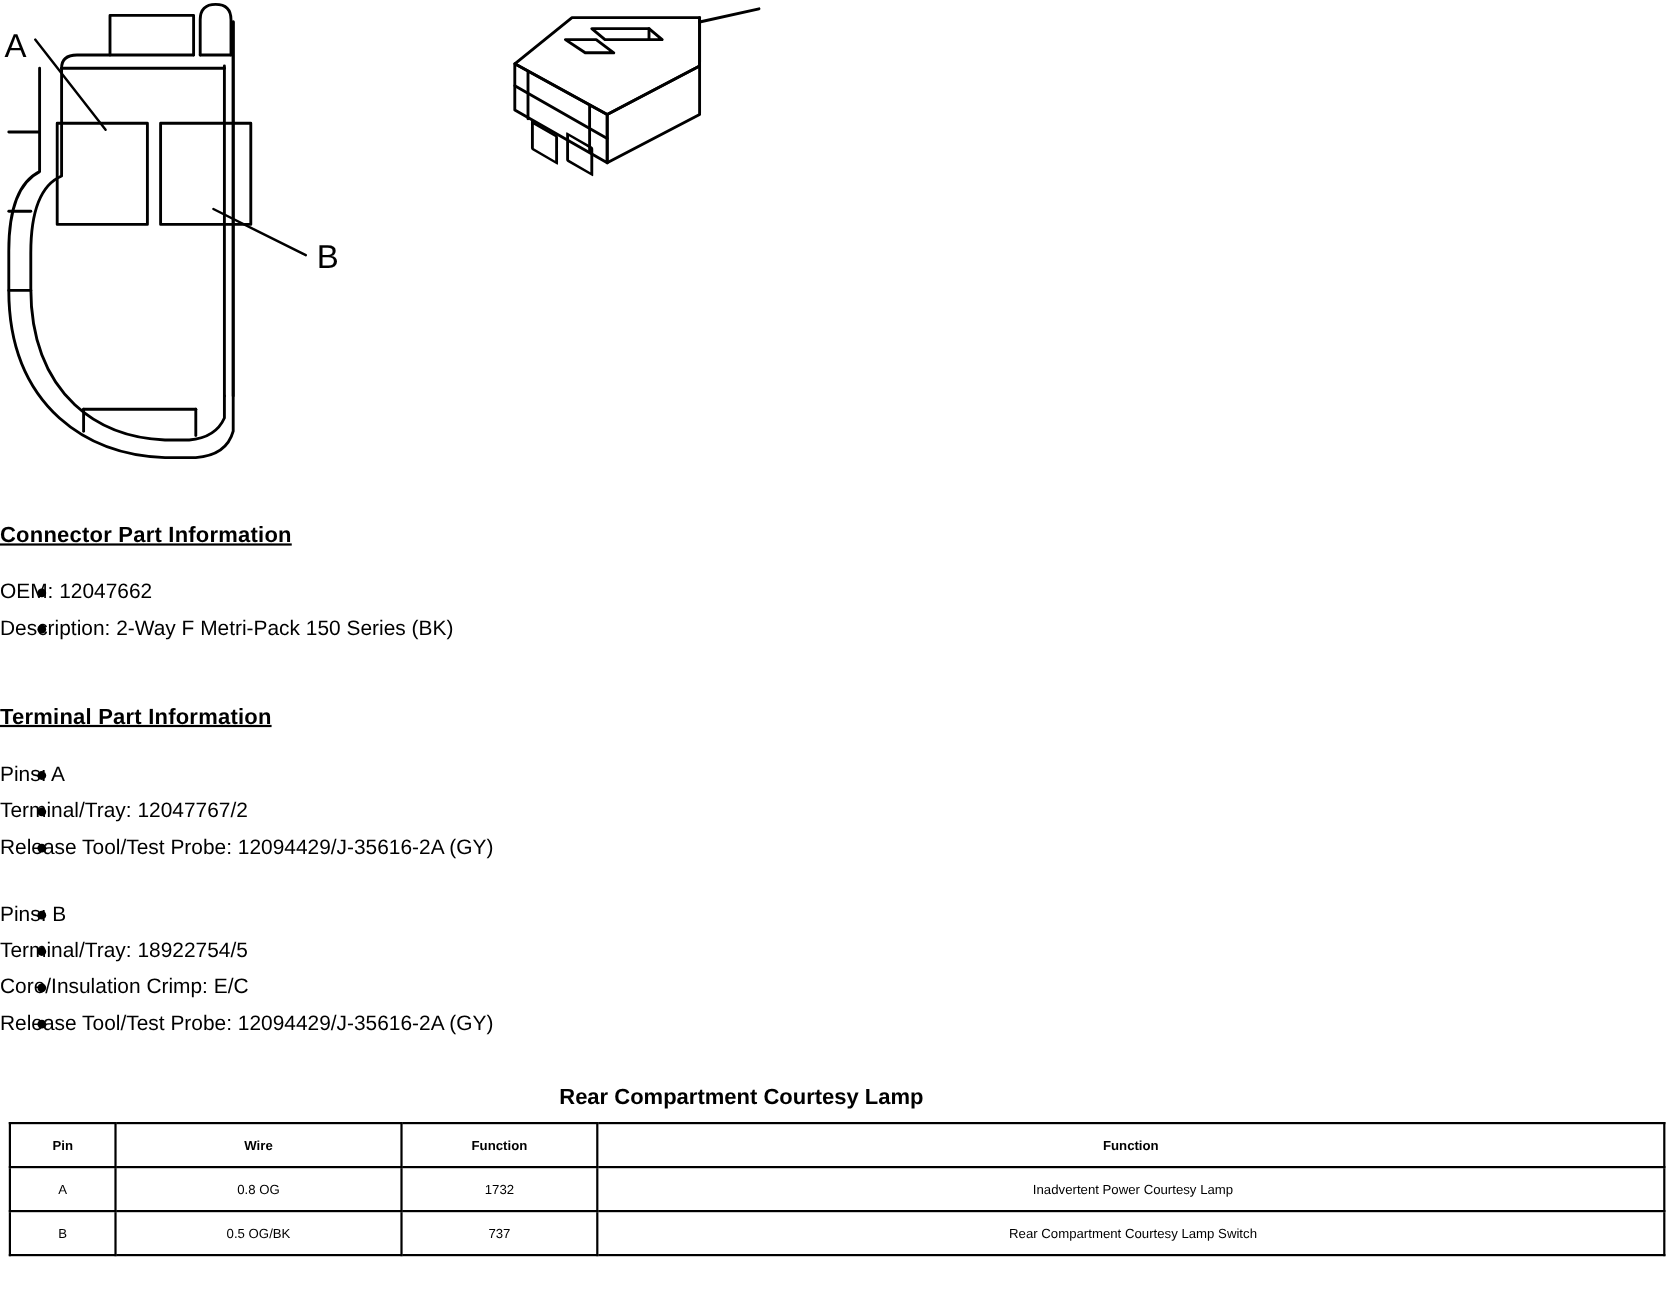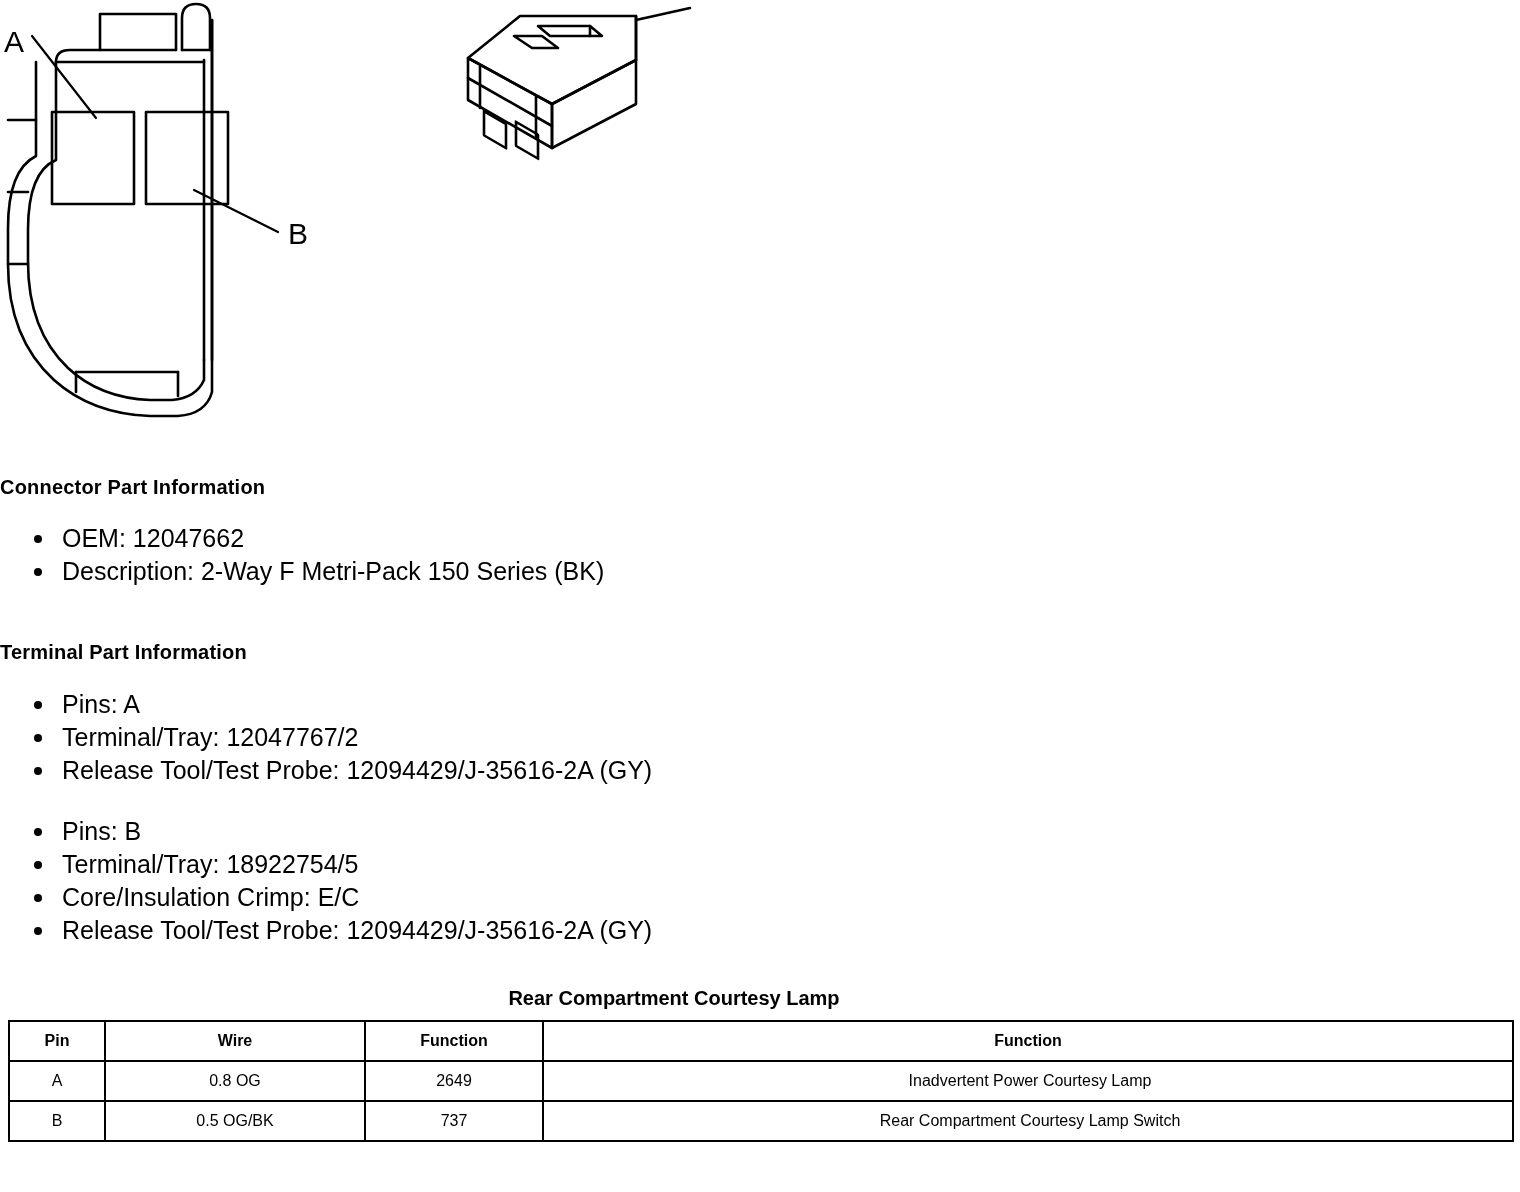--- a/index.html
+++ b/index.html
@@ -33,30 +33,30 @@
   
   .section {
     position: absolute;
     left: 0;
     width: 1100px;
   }
   .section-heading {
     font-size: 20px;
     font-weight: bold;
     letter-spacing: 0.2px;
+    text-decoration: underline;
   }
   ul.bullets {
     list-style: none;
     margin: 0;
     padding: 0;
   }
   ul.bullets li {
     position: relative;
-    padding-left: 62px;
-    font-size: 25px;
+    font-size: 19px;
     line-height: 33px;
     white-space: nowrap;
   }
   ul.bullets li::before {
     content: "";
     position: absolute;
     left: 34px;
     top: 13px;
     width: 8px;
     height: 8px;
@@ -89,21 +89,21 @@
   }
   table.pin-table {
     border-collapse: collapse;
     width: 1504px;
     table-layout: fixed;
   }
   table.pin-table th,
   table.pin-table td {
     border: 2px solid #000;
     height: 38px;
-    font-size: 16px;
+    font-size: 12px;
     font-weight: normal;
     padding: 0 6px;
   }
   table.pin-table th {
     font-weight: bold;
     text-align: center;
   }
   table.pin-table td.c-pin,
   table.pin-table td.c-wire,
   table.pin-table td.c-circuit {
@@ -247,21 +247,21 @@
         <th>Pin</th>
         <th>Wire</th>
         <th>Function</th>
         <th>Function</th>
       </tr>
     </thead>
     <tbody>
       <tr>
         <td class="c-pin">A</td>
         <td class="c-wire">0.8 OG</td>
-        <td class="c-circuit">2649</td>
+        <td class="c-circuit">1732</td>
         <td class="c-function">Inadvertent Power Courtesy Lamp</td>
       </tr>
       <tr>
         <td class="c-pin">B</td>
         <td class="c-wire">0.5 OG/BK</td>
         <td class="c-circuit">737</td>
         <td class="c-function">Rear Compartment Courtesy Lamp Switch</td>
       </tr>
     </tbody>
   </table>

